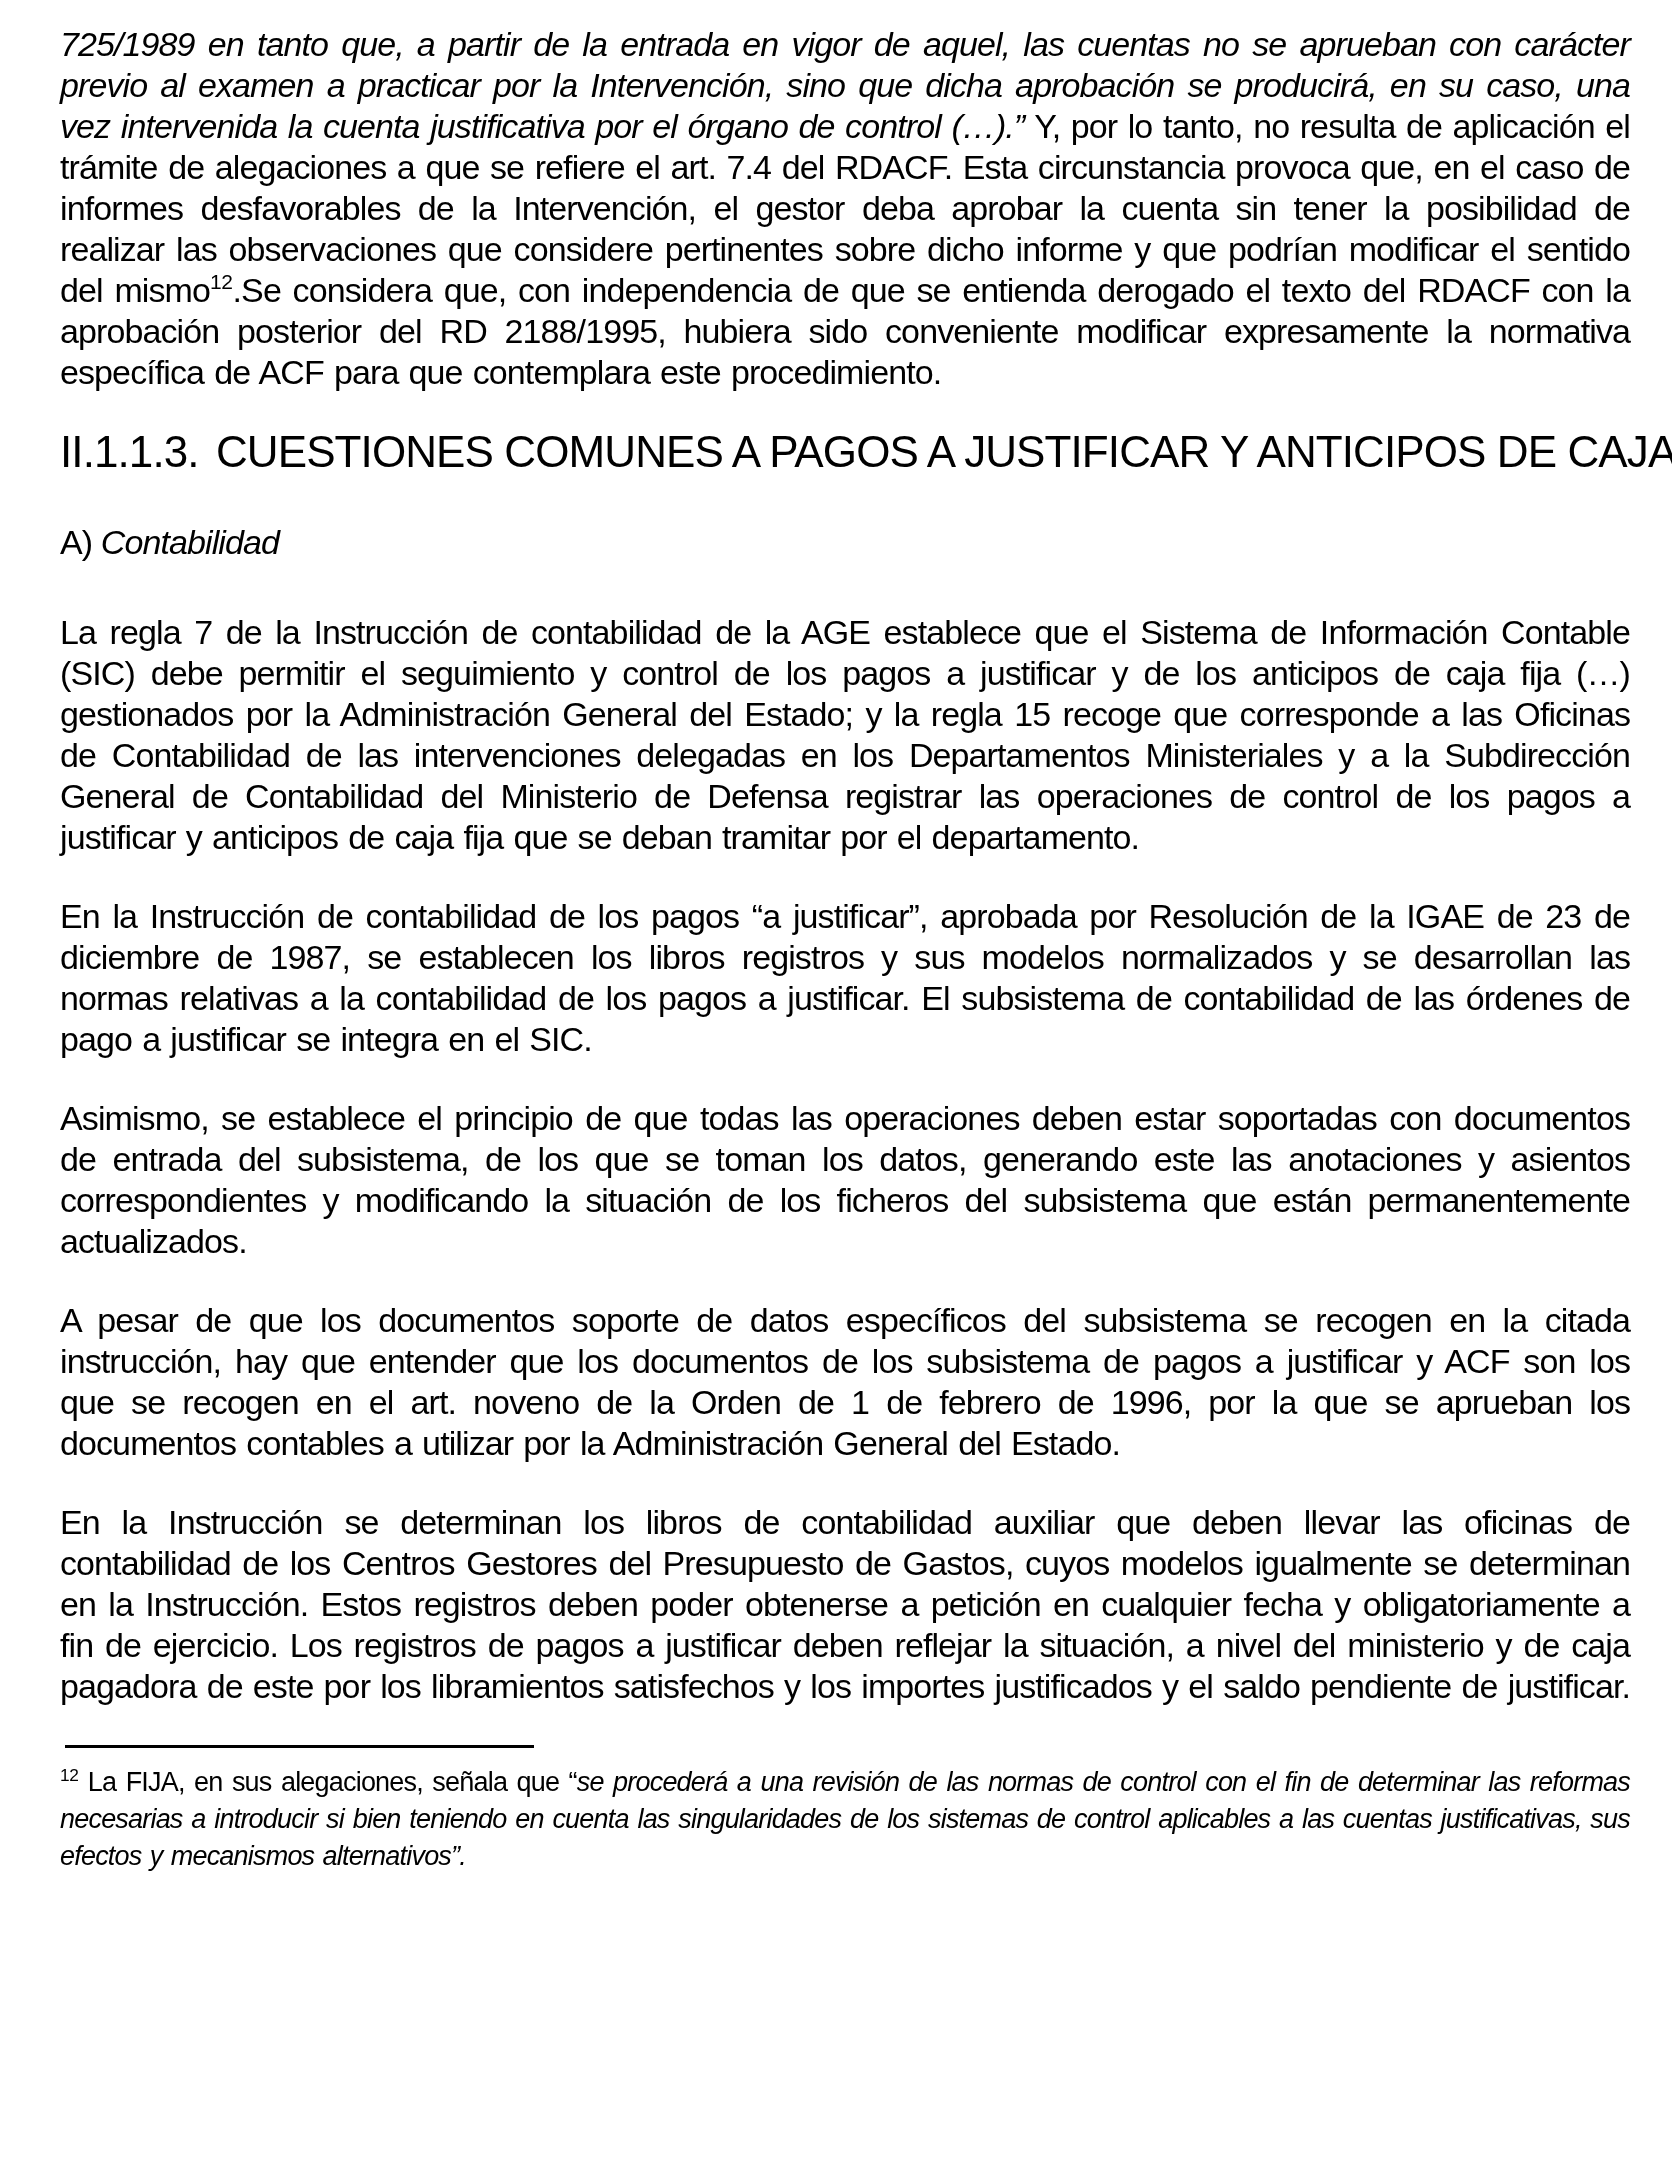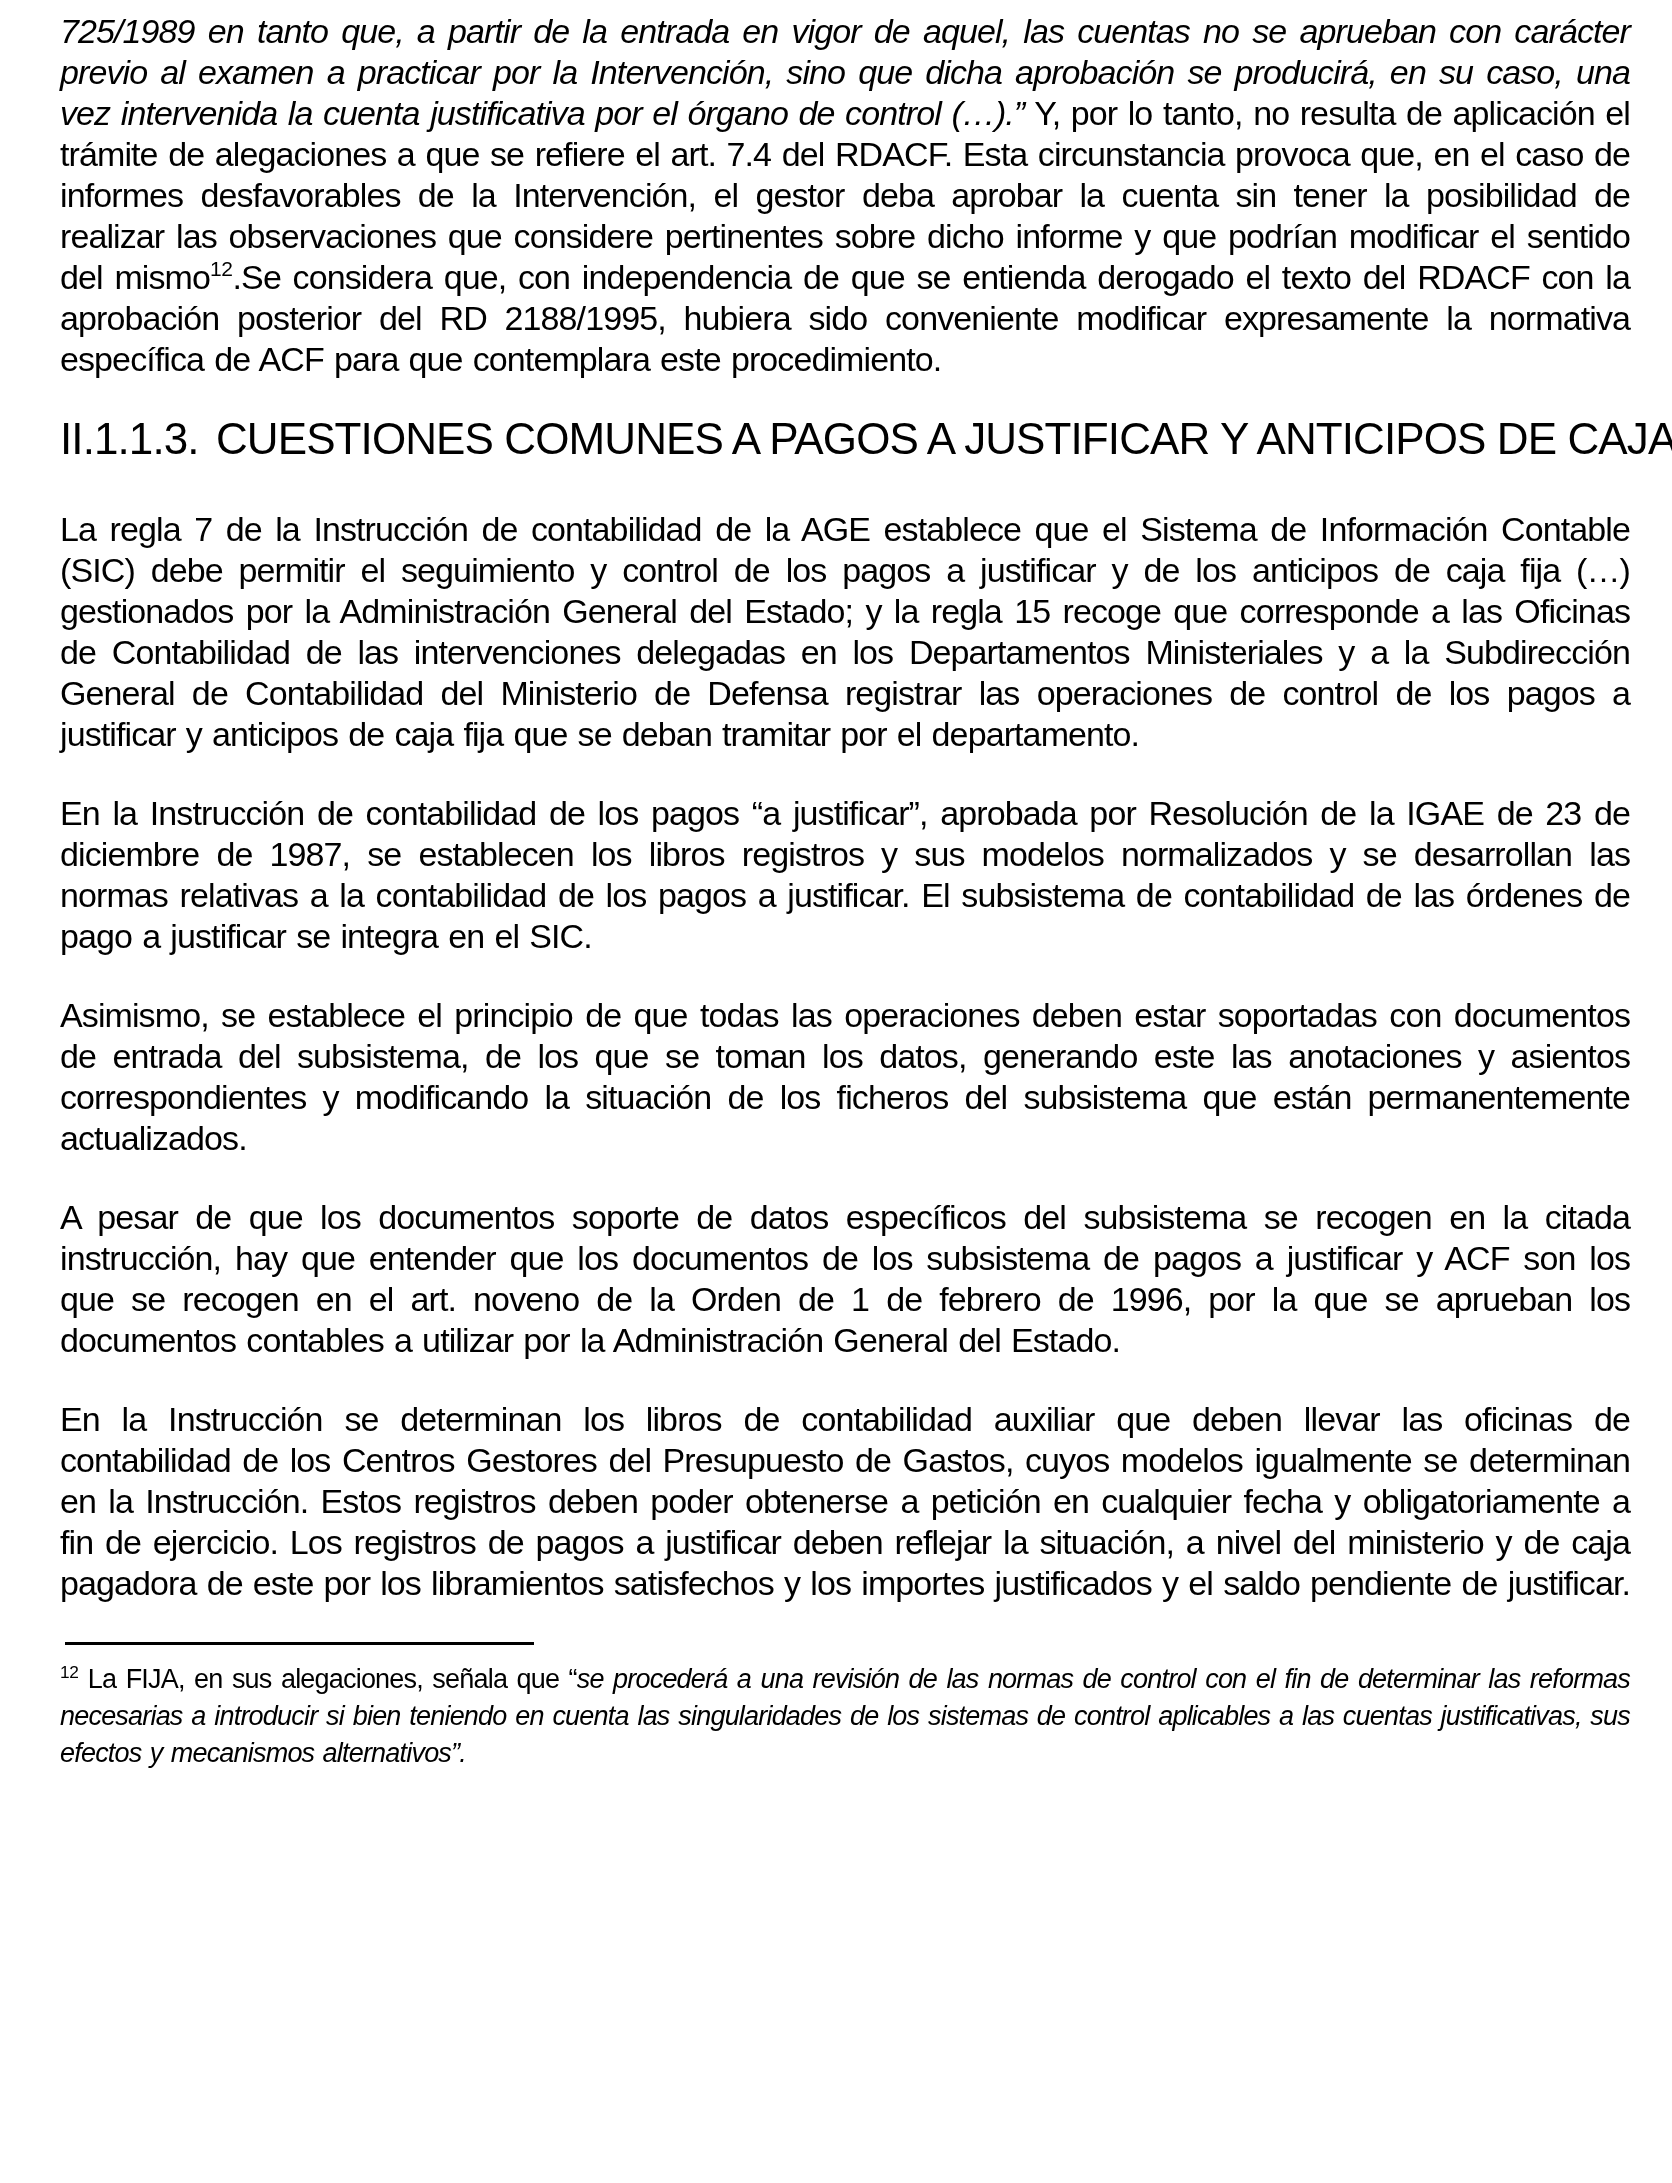--- a/index.html
+++ b/index.html
@@ -6,21 +6,21 @@
   body {
     width: 1672px; height: 2183px;
     font-family: "Liberation Sans", sans-serif;
     color: #000000;
     position: relative;
     overflow: hidden;
   }
   .page {
     box-sizing: border-box;
     width: 1672px; height: 1757px;
-    padding: 11px 42px 0 60px;
+    padding: 24px 42px 0 60px;
   }
   p.body-par {
     font-size: 34px;
     line-height: 41px;
     letter-spacing: -0.9px;
     text-align: justify;
     margin: 0 0 38px 0;
     word-spacing: 1.6px;
   }
   p.justify-last { text-align-last: justify; }
@@ -66,20 +66,21 @@
 </style>
 </head>
 <body>
 
 <div class="page">
 
   <p class="body-par"><span class="it">725/1989 en tanto que, a partir de la entrada en vigor de aquel, las cuentas no se aprueban con carácter previo al examen a practicar por la Intervención, sino que dicha aprobación se producirá, en su caso, una vez intervenida la cuenta justificativa por el órgano de control (…).”</span><span> Y, por lo tanto, no resulta de aplicación el trámite de alegaciones a que se refiere el art. 7.4 del RDACF. Esta circunstancia provoca que, en el caso de informes desfavorables de la Intervención, el gestor deba aprobar la cuenta sin tener la posibilidad de realizar las observaciones que considere pertinentes sobre dicho informe y que podrían modificar el sentido del mismo</span><span class="sup">12</span><span>.Se considera que, con independencia de que se entienda derogado el texto del RDACF con la aprobación posterior del RD 2188/1995, hubiera sido conveniente modificar expresamente la normativa específica de ACF para que contemplara este procedimiento.</span></p>
 
   <h2 class="section-heading"><span class="num">II.1.1.3.</span><span>CUESTIONES COMUNES A PAGOS A JUSTIFICAR Y ANTICIPOS DE CAJA FIJA</span></h2>
 
+  <p class="subheading"><span>A) </span><span class="it">Contabilidad</span></p>
 
   <p class="body-par">La regla 7 de la Instrucción de contabilidad de la AGE establece que el Sistema de Información Contable (SIC) debe permitir el seguimiento y control de los pagos a justificar y de los anticipos de caja fija (…) gestionados por la Administración General del Estado; y la regla 15 recoge que corresponde a las Oficinas de Contabilidad de las intervenciones delegadas en los Departamentos Ministeriales y a la Subdirección General de Contabilidad del Ministerio de Defensa registrar las operaciones de control de los pagos a justificar y anticipos de caja fija que se deban tramitar por el departamento.</p>
 
   <p class="body-par">En la Instrucción de contabilidad de los pagos “a justificar”, aprobada por Resolución de la IGAE de 23 de diciembre de 1987, se establecen los libros registros y sus modelos normalizados y se desarrollan las normas relativas a la contabilidad de los pagos a justificar. El subsistema de contabilidad de las órdenes de pago a justificar se integra en el SIC.</p>
 
   <p class="body-par">Asimismo, se establece el principio de que todas las operaciones deben estar soportadas con documentos de entrada del subsistema, de los que se toman los datos, generando este las anotaciones y asientos correspondientes y modificando la situación de los ficheros del subsistema que están permanentemente actualizados.</p>
 
   <p class="body-par">A pesar de que los documentos soporte de datos específicos del subsistema se recogen en la citada instrucción, hay que entender que los documentos de los subsistema de pagos a justificar y ACF son los que se recogen en el art. noveno de la Orden de 1 de febrero de 1996, por la que se aprueban los documentos contables a utilizar por la Administración General del Estado.</p>
 
   <p class="body-par">En la Instrucción se determinan los libros de contabilidad auxiliar que deben llevar las oficinas de contabilidad de los Centros Gestores del Presupuesto de Gastos, cuyos modelos igualmente se determinan en la Instrucción. Estos registros deben poder obtenerse a petición en cualquier fecha y obligatoriamente a fin de ejercicio. Los registros de pagos a justificar deben reflejar la situación, a nivel del ministerio y de caja pagadora de este por los libramientos satisfechos y los importes justificados y el saldo pendiente de justificar.</p>

